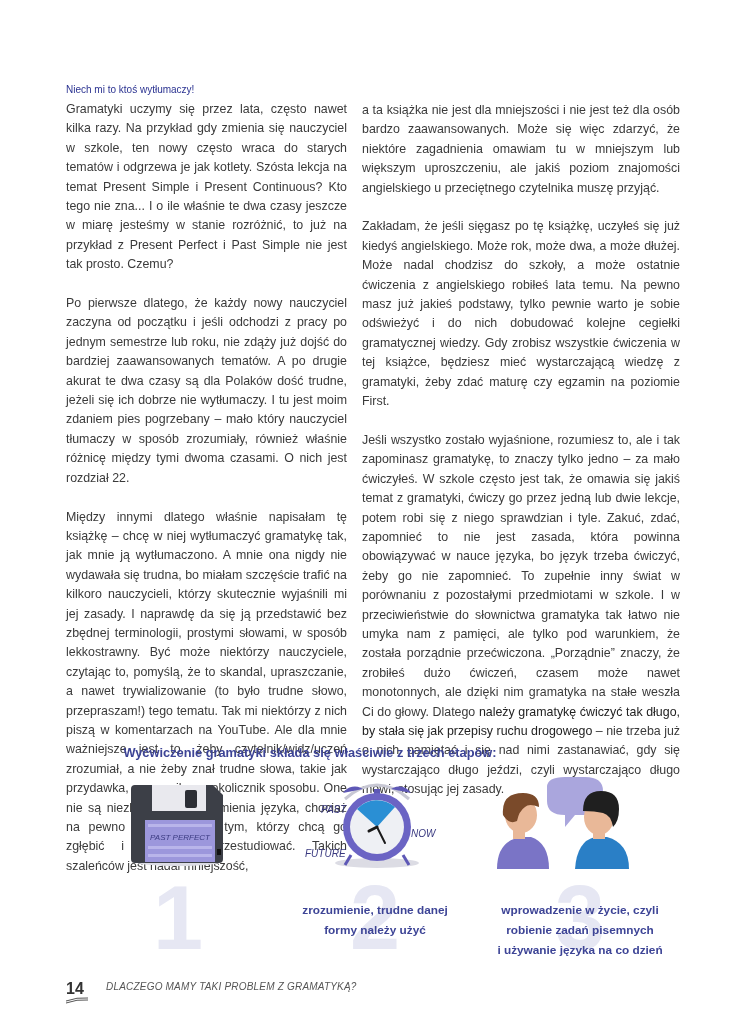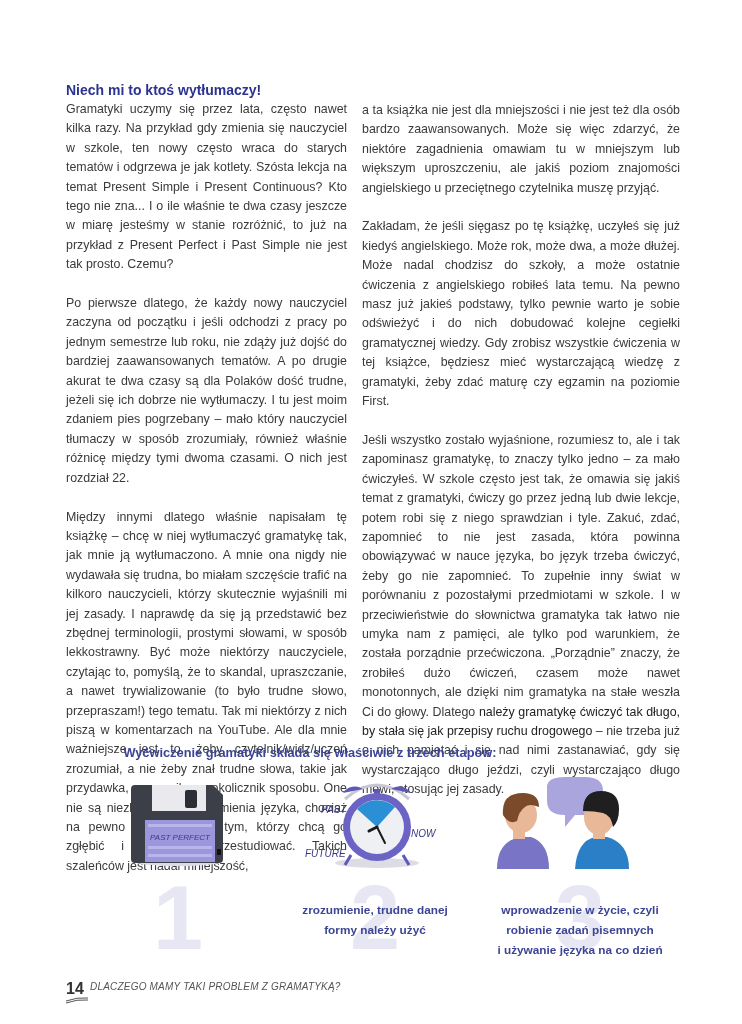--- a/index.html
+++ b/index.html
@@ -1,40 +1,40 @@
 <!DOCTYPE html>
 <html><head>
 <meta charset="utf-8">
 <style>
   html, body { margin: 0; padding: 0; background: #ffffff; }
   body { width: 742px; height: 1024px; position: relative; overflow: hidden;
          font-family: "Liberation Sans", sans-serif; color: #3a3a3a; }
   .col { position: absolute; top: 80px; font-size: 12.4px; line-height: 19.4px; text-align: justify; }
   .col-left { left: 66px; width: 281px; }
   .col-right { left: 362px; width: 318px; top: 101px; }
-  h2.section-title { margin: 0; font-size: 14px; font-weight: bold; color: #2b3391; line-height: 20px; }
+  h2.section-title { margin: 0; font-size: 10px; font-weight: normal; color: #2b3391; line-height: 20px; }
   p { margin: 0 0 19.4px 0; hyphens: auto; }
   p.last { margin-bottom: 0; }
   strong { color: #222; font-weight: normal; }
 
   .stages-title { position: absolute; top: 745px; left: 0; width: 620px; text-align: center;
                   font-size: 12.8px; font-weight: bold; color: #3d4496; }
   .stage { position: absolute; top: 775px; }
   .stage-1 { left: 58px; width: 200px; margin-left: 20px; }
   .stage-2 { left: 285px; width: 180px; }
   .stage-3 { left: 475px; width: 210px; }
   .stage-icon { position: relative; height: 100px; }
   .stage-numeral { position: absolute; left: 50%; top: 98px; transform: translateX(-50%);
                    font-size: 90px; font-weight: bold; color: #e6e7f3; line-height: 90px; z-index: 0; }
   .stage-text { position: absolute; left: 0; right: 0; top: 125px; text-align: center;
                 font-size: 11.8px; font-weight: bold; line-height: 20px; color: #3d4496; z-index: 1; white-space: pre-line; }
 
   .footer { position: absolute; top: 980px; left: 66px; font-size: 11px; color: #444; }
   .page-num { position: absolute; left: 0; top: 0; font-weight: bold; font-size: 16px; color: #333; }
-  .running-title { position: absolute; left: 24px; top: 1px; width: 300px; font-style: italic; font-size: 10px; color: #555; letter-spacing: 0.2px; }
+  .running-title { position: absolute; left: 40px; top: 1px; width: 300px; font-style: italic; font-size: 10px; color: #555; letter-spacing: 0.2px; }
   .footer-mark { position: absolute; left: -1px; top: 16px; }
 </style>
 </head>
 <body>
 
 <div class="col col-left">
   <h2 class="section-title">Niech mi to ktoś wytłumaczy!</h2>
   <p>Gramatyki uczymy się przez lata, często nawet kilka razy. Na przykład gdy zmienia się nauczyciel w szkole, ten nowy często wraca do starych tematów i odgrzewa je jak kotlety. Szósta lekcja na temat Present Simple i Present Continuous? Kto tego nie zna... I o ile właśnie te dwa czasy jeszcze w miarę jesteśmy w stanie rozróżnić, to już na przykład z Present Perfect i Past Simple nie jest tak prosto. Czemu?</p>
   <p>Po pierwsze dlatego, że każdy nowy nauczyciel zaczyna od początku i jeśli odchodzi z pracy po jednym semestrze lub roku, nie zdąży już dojść do bardziej zaawansowanych tematów. A po drugie akurat te dwa czasy są dla Polaków dość trudne, jeżeli się ich dobrze nie wytłumaczy. I tu jest moim zdaniem pies pogrzebany – mało który nauczyciel tłumaczy w sposób zrozumiały, również właśnie różnicę między tymi dwoma czasami. O nich jest rozdział 22.</p>
   <p class="last">Między innymi dlatego właśnie napisałam tę książkę – chcę w niej wytłumaczyć gramatykę tak, jak mnie ją wytłumaczono. A mnie ona nigdy nie wydawała się trudna, bo miałam szczęście trafić na kilkoro nauczycieli, którzy skutecznie wyjaśnili mi jej zasady. I naprawdę da się ją przedstawić bez zbędnej terminologii, prostymi słowami, w sposób lekkostrawny. Być może niektórzy nauczyciele, czytając to, pomyślą, że to skandal, upraszczanie, a nawet trywializowanie (to było trudne słowo, przepraszam!) tego tematu. Tak mi niektórzy z nich piszą w komentarzach na YouTube. Ale dla mnie ważniejsze jest to, żeby czytelnik/widz/uczeń zrozumiał, a nie żeby znał trudne słowa, takie jak przydawka, orzecznik czy okolicznik sposobu. One nie są niezbędne do zrozumienia języka, chociaż na pewno przydadzą się tym, którzy chcą go zgłębić i dokładniej przestudiować. Takich szaleńców jest nadal mniejszość,</p>

